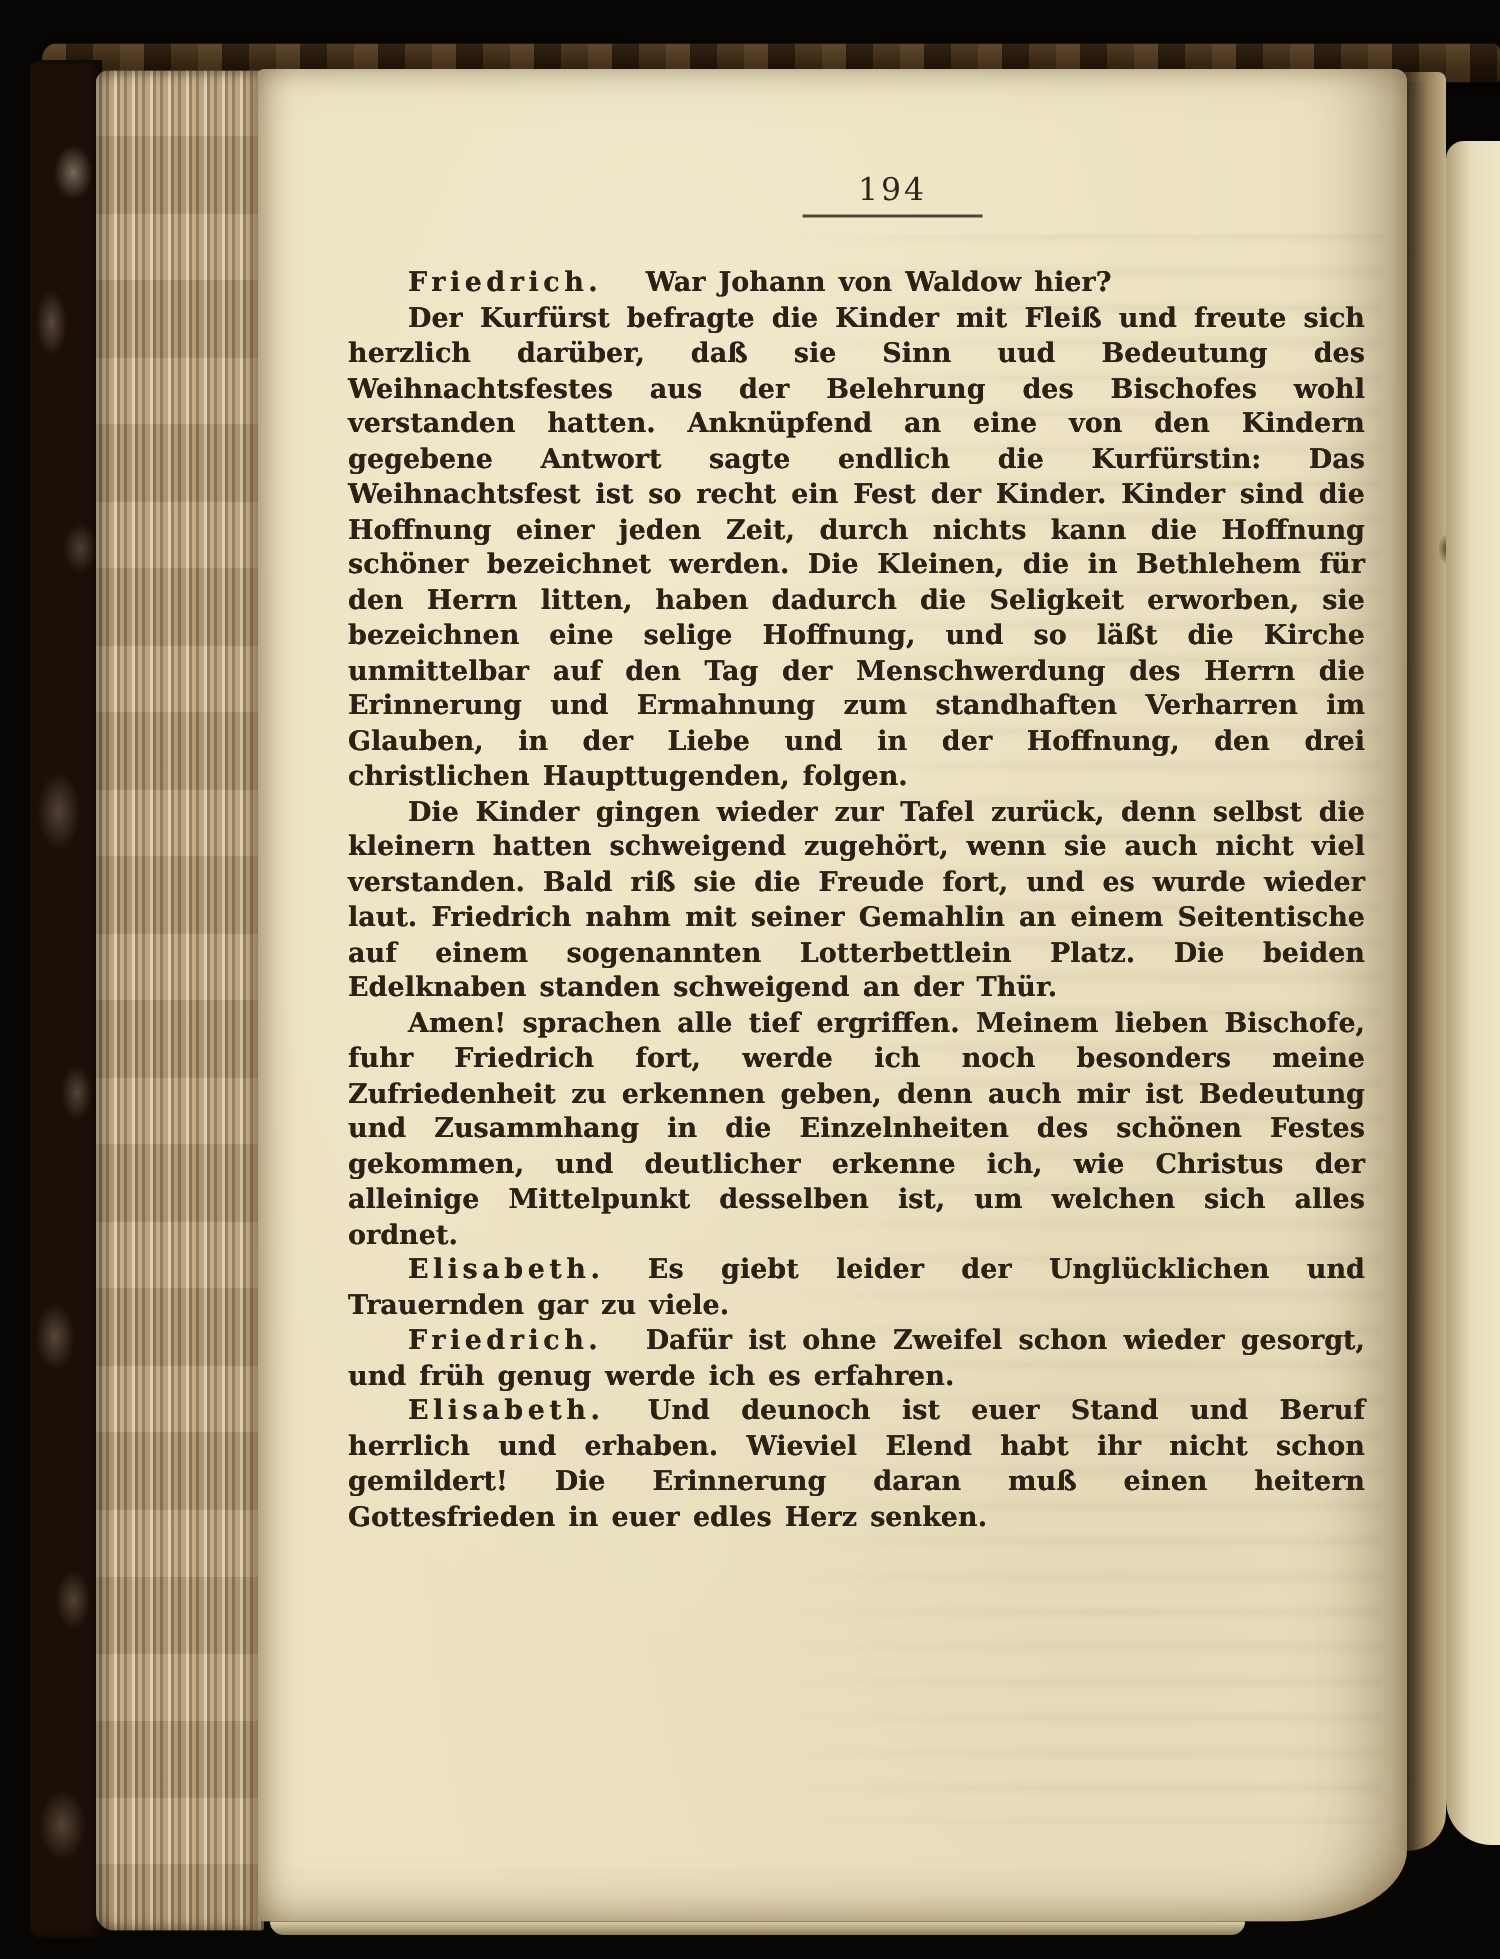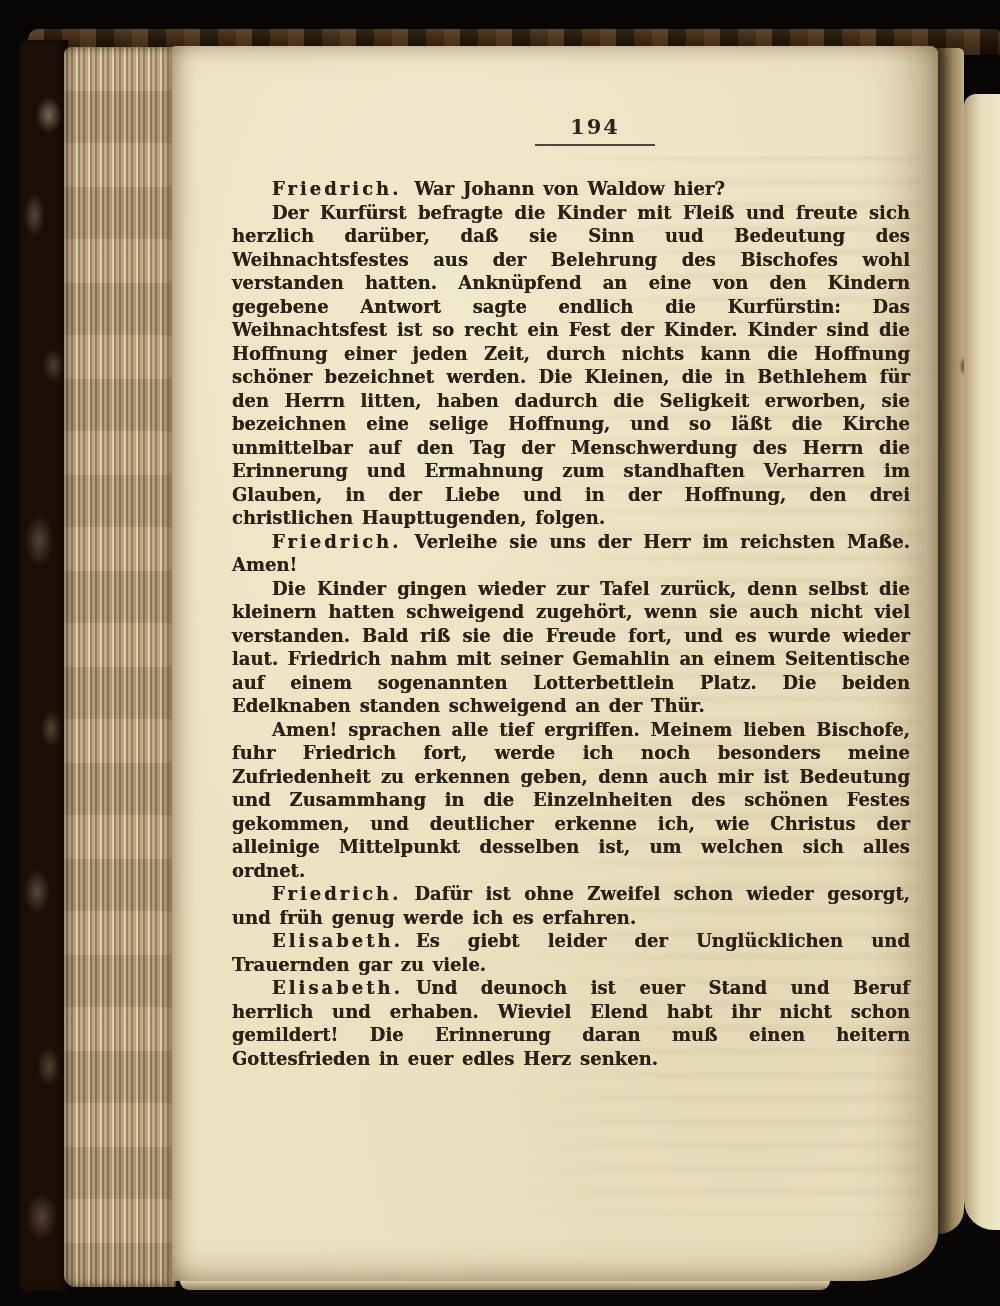--- a/index.html
+++ b/index.html
@@ -102,36 +102,36 @@
     position: absolute; left: 180px; top: 1281px; width: 650px; height: 9px;
     border-radius: 0 0 10px 10px;
     background: linear-gradient(180deg, #dccfa8, #8d7f5e);
   }
   
   .pagehead {
     position: absolute; left: 535px; top: 114px; width: 120px;
     text-align: center; color: #2e2518;
   }
   .pagehead .num {
-    font-size: 21px; font-weight: 700; letter-spacing: 2px;
+    font-size: 21px; font-weight: 400; letter-spacing: 2px;
   }
   .pagehead .rule {
     margin-top: 5px; height: 0;
     border-top: 2px solid rgba(52,42,28,.85);
   }
   
   .body-text {
     position: absolute; left: 232px; top: 177px; width: 678px;
     font-size: 18px; line-height: 23.5px; font-weight: 700;
     color: #2b2115; text-align: justify;
     word-spacing: 2.5px; hyphens: none;
     text-shadow: 0 0 .4px rgba(43,33,21,.8);
   }
   .body-text p { margin: 0; text-indent: 40px; }
-  .speaker { letter-spacing: 3px; margin-right: 13px; }
+  .speaker { letter-spacing: 3px; margin-right: 29px; }
 </style>
 </head>
 <body>
 
 <div class="scan">
   <div class="cover-top"></div>
   <div class="cover-left"></div>
   <div class="fore-edge"></div>
 
   <div class="page">
@@ -144,20 +144,19 @@
   <div class="page-under"></div>
 
   <div class="pagehead">
     <div class="num">194</div>
     <div class="rule"></div>
   </div>
 
   <div class="body-text">
       <p><span class="speaker">Friedrich.</span>War Johann von Waldow hier?</p>
       <p>Der Kurfürst befragte die Kinder mit Fleiß und freute sich herzlich darüber, daß sie Sinn uud Bedeutung des Weihnachtsfestes aus der Belehrung des Bischofes wohl verstanden hatten. Anknüpfend an eine von den Kindern gegebene Antwort sagte endlich die Kurfürstin: Das Weihnachtsfest ist so recht ein Fest der Kinder. Kinder sind die Hoffnung einer jeden Zeit, durch nichts kann die Hoffnung schöner bezeichnet werden. Die Kleinen, die in Bethlehem für den Herrn litten, haben dadurch die Seligkeit erworben, sie bezeichnen eine selige Hoffnung, und so läßt die Kirche unmittelbar auf den Tag der Menschwerdung des Herrn die Erinnerung und Ermahnung zum standhaften Verharren im Glauben, in der Liebe und in der Hoffnung, den drei christlichen Haupttugenden, folgen.</p>
-      <p><span class="speaker">Friedrich.</span>Verleihe sie uns der Herr im reichsten Maße. Amen!</p>
       <p>Die Kinder gingen wieder zur Tafel zurück, denn selbst die kleinern hatten schweigend zugehört, wenn sie auch nicht viel verstanden. Bald riß sie die Freude fort, und es wurde wieder laut. Friedrich nahm mit seiner Gemahlin an einem Seitentische auf einem sogenannten Lotterbettlein Platz. Die beiden Edelknaben standen schweigend an der Thür.</p>
       <p>Amen! sprachen alle tief ergriffen. Meinem lieben Bischofe, fuhr Friedrich fort, werde ich noch besonders meine Zufriedenheit zu erkennen geben, denn auch mir ist Bedeutung und Zusammhang in die Einzelnheiten des schönen Festes gekommen, und deutlicher erkenne ich, wie Christus der alleinige Mittelpunkt desselben ist, um welchen sich alles ordnet.</p>
+      <p><span class="speaker">Elisabeth.</span>Es giebt leider der Unglücklichen und Trauernden gar zu viele.</p>
       <p><span class="speaker">Friedrich.</span>Dafür ist ohne Zweifel schon wieder gesorgt, und früh genug werde ich es erfahren.</p>
-      <p><span class="speaker">Elisabeth.</span>Es giebt leider der Unglücklichen und Trauernden gar zu viele.</p>
       <p><span class="speaker">Elisabeth.</span>Und deunoch ist euer Stand und Beruf herrlich und erhaben. Wieviel Elend habt ihr nicht schon gemildert! Die Erinnerung daran muß einen heitern Gottesfrieden in euer edles Herz senken.</p>
     </div>
 </div>
 
 </body></html>

